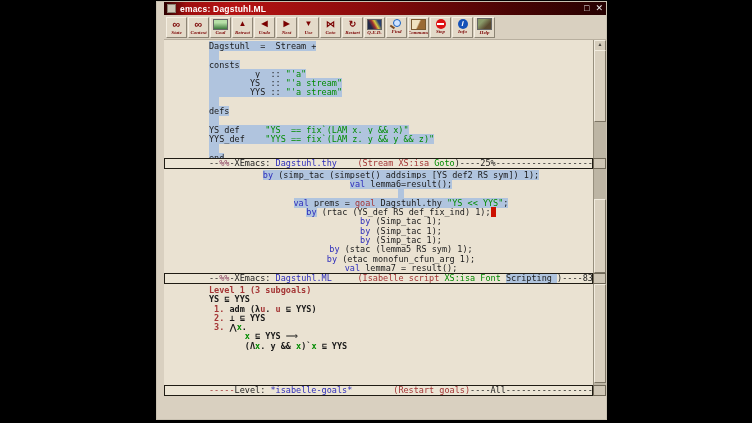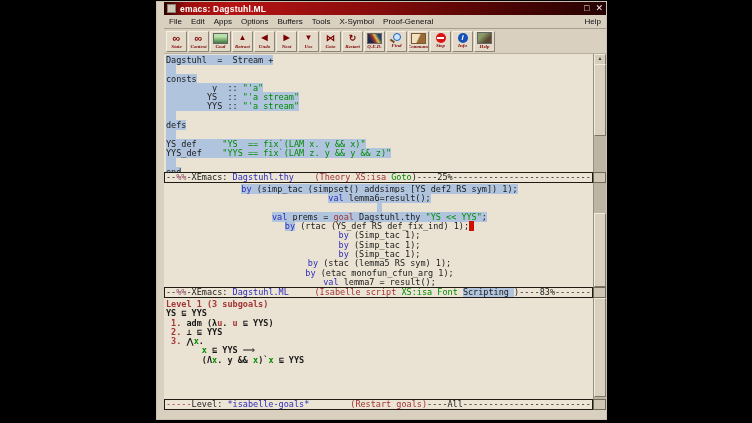--- a/index.html
+++ b/index.html
@@ -57,21 +57,21 @@
   .help-picture-icon{width:13px;height:10px;border:1px solid #666;
       background:linear-gradient(135deg,#8a9a6a 30%,#5a4a30 70%);}
 
   
   .pane{display:flex;background:#eae2d2;overflow:hidden;}
   .p1{flex:0 0 118px;}
   .p2{flex:0 0 104px;text-align:center;}
   .p3{flex:0 0 101px;font-weight:bold;}
   .text{flex:1;padding:2px 0 0 2px;overflow:hidden;white-space:pre;color:#1a1a1a;
         font-family:"DejaVu Sans Mono","DejaVu Sans",monospace;font-size:8.5px;line-height:9.3px;}
-  .line{height:9.3px;white-space:pre;}
+  .line{height:9.3px;white-space:pre;margin-left:43px;}
 
   .c-d{color:#1a1a1a;} .c-b{color:#2d2dbb;} .c-r{color:#a43535;}
   .c-g{color:#008b00;} .c-p{color:#8b4060;}
   .hl{background:#b0c4de;}
   .cur{background:#cc1100;color:#cc1100;}
 
   
   .sb{width:12px;flex:0 0 12px;background:#bdb5a4;border-left:1px solid #978f7e;position:relative;}
   .sb .arrowbox{position:absolute;top:0;left:0;right:0;height:9px;background:#d6cdbc;
       border:1px solid;border-color:#f2ecdf #7d7565 #7d7565 #f2ecdf;
@@ -96,32 +96,20 @@
 
   <div class="titlebar">
     <span class="wmbtn"></span>
     <span class="title">emacs: Dagstuhl.ML</span>
     <span class="chrome">
       <span>□</span>
       <span>✕</span>
     </span>
   </div>
 
-  <div class="menubar">
-      <span>File</span>
-      <span>Edit</span>
-      <span>Apps</span>
-      <span>Options</span>
-      <span>Buffers</span>
-      <span>Tools</span>
-      <span>X-Symbol</span>
-      <span>Proof-General</span>
-      <span class="spacer"></span>
-      <span>Help</span>
-    </div>
 
   <div class="toolbar">
       <div class="tbtn">
         <span class="ticon glasses-icon"></span>
         <span class="tlabel">State</span>
       </div>
       <div class="tbtn">
         <span class="ticon glasses-icon"></span>
         <span class="tlabel">Context</span>
       </div>
@@ -181,21 +169,21 @@
 
   <div class="pane p1">
     <div class="text"><div class="line"><span class="c-d hl">Dagstuhl  =  Stream +</span></div><div class="line"><span class="c-d hl">  </span></div><div class="line"><span class="c-d hl">consts</span></div><div class="line"><span class="c-d hl">         y  :: </span><span class="c-g hl">"'a"</span></div><div class="line"><span class="c-d hl">        YS  :: </span><span class="c-g hl">"'a stream"</span></div><div class="line"><span class="c-d hl">        YYS :: </span><span class="c-g hl">"'a stream"</span></div><div class="line"><span class="c-d hl">  </span></div><div class="line"><span class="c-d hl">defs</span></div><div class="line"><span class="c-d hl">  </span></div><div class="line"><span class="c-d hl">YS_def     </span><span class="c-g hl">"YS  == fix`(LAM x. y &amp;&amp; x)"</span></div><div class="line"><span class="c-d hl">YYS_def    </span><span class="c-g hl">"YYS == fix`(LAM z. y &amp;&amp; y &amp;&amp; z)"</span></div><div class="line"><span class="c-d hl">  </span></div><div class="line"><span class="c-d hl">end</span></div></div>
     <div class="sb">
       <div class="arrowbox">▲</div>
       <div class="thumb" style="top:10px;height:70px;"></div>
     </div>
   </div>
 
   <div class="mlrow">
-    <div class="ml"><div class="line"><span class="c-d">--</span><span class="c-p">%%</span><span class="c-d">-XEmacs: </span><span class="c-b">Dagstuhl.thy</span><span class="c-d">    </span><span class="c-r">(Theory XS:isa </span><span class="c-g">Goto</span><span class="c-d">)----25%---------------------------------------------</span></div></div>
+    <div class="ml"><div class="line"><span class="c-d">--</span><span class="c-p">%%</span><span class="c-d">-XEmacs: </span><span class="c-b">Dagstuhl.thy</span><span class="c-d">    </span><span class="c-r">(Stream XS:isa </span><span class="c-g">Goto</span><span class="c-d">)----25%---------------------------------------------</span></div></div>
     <div class="nub"></div>
   </div>
 
   <div class="pane p2">
     <div class="text"><div class="line"><span class="c-b hl">by</span><span class="c-d hl"> (simp_tac (simpset() addsimps [YS_def2 RS sym]) 1);</span></div><div class="line"><span class="c-b hl">val</span><span class="c-d hl"> lemma6=result();</span></div><div class="line"><span class="c-d hl"> </span></div><div class="line"><span class="c-b hl">val</span><span class="c-d hl"> prems = </span><span class="c-r hl">goal</span><span class="c-d hl"> Dagstuhl.thy </span><span class="c-g hl">"YS &lt;&lt; YYS"</span><span class="c-d hl">;</span></div><div class="line"><span class="c-b hl">by</span><span class="c-d"> (rtac (YS_def RS def_fix_ind) 1);</span><span class="c-d cur"> </span></div><div class="line"><span class="c-b">by</span><span class="c-d"> (Simp_tac 1);</span></div><div class="line"><span class="c-b">by</span><span class="c-d"> (Simp_tac 1);</span></div><div class="line"><span class="c-b">by</span><span class="c-d"> (Simp_tac 1);</span></div><div class="line"><span class="c-b">by</span><span class="c-d"> (stac (lemma5 RS sym) 1);</span></div><div class="line"><span class="c-b">by</span><span class="c-d"> (etac monofun_cfun_arg 1);</span></div><div class="line"><span class="c-b">val</span><span class="c-d"> lemma7 = result();</span></div></div>
     <div class="sb">
       <div class="thumb" style="top:30px;height:72px;"></div>
     </div>
   </div>
 

